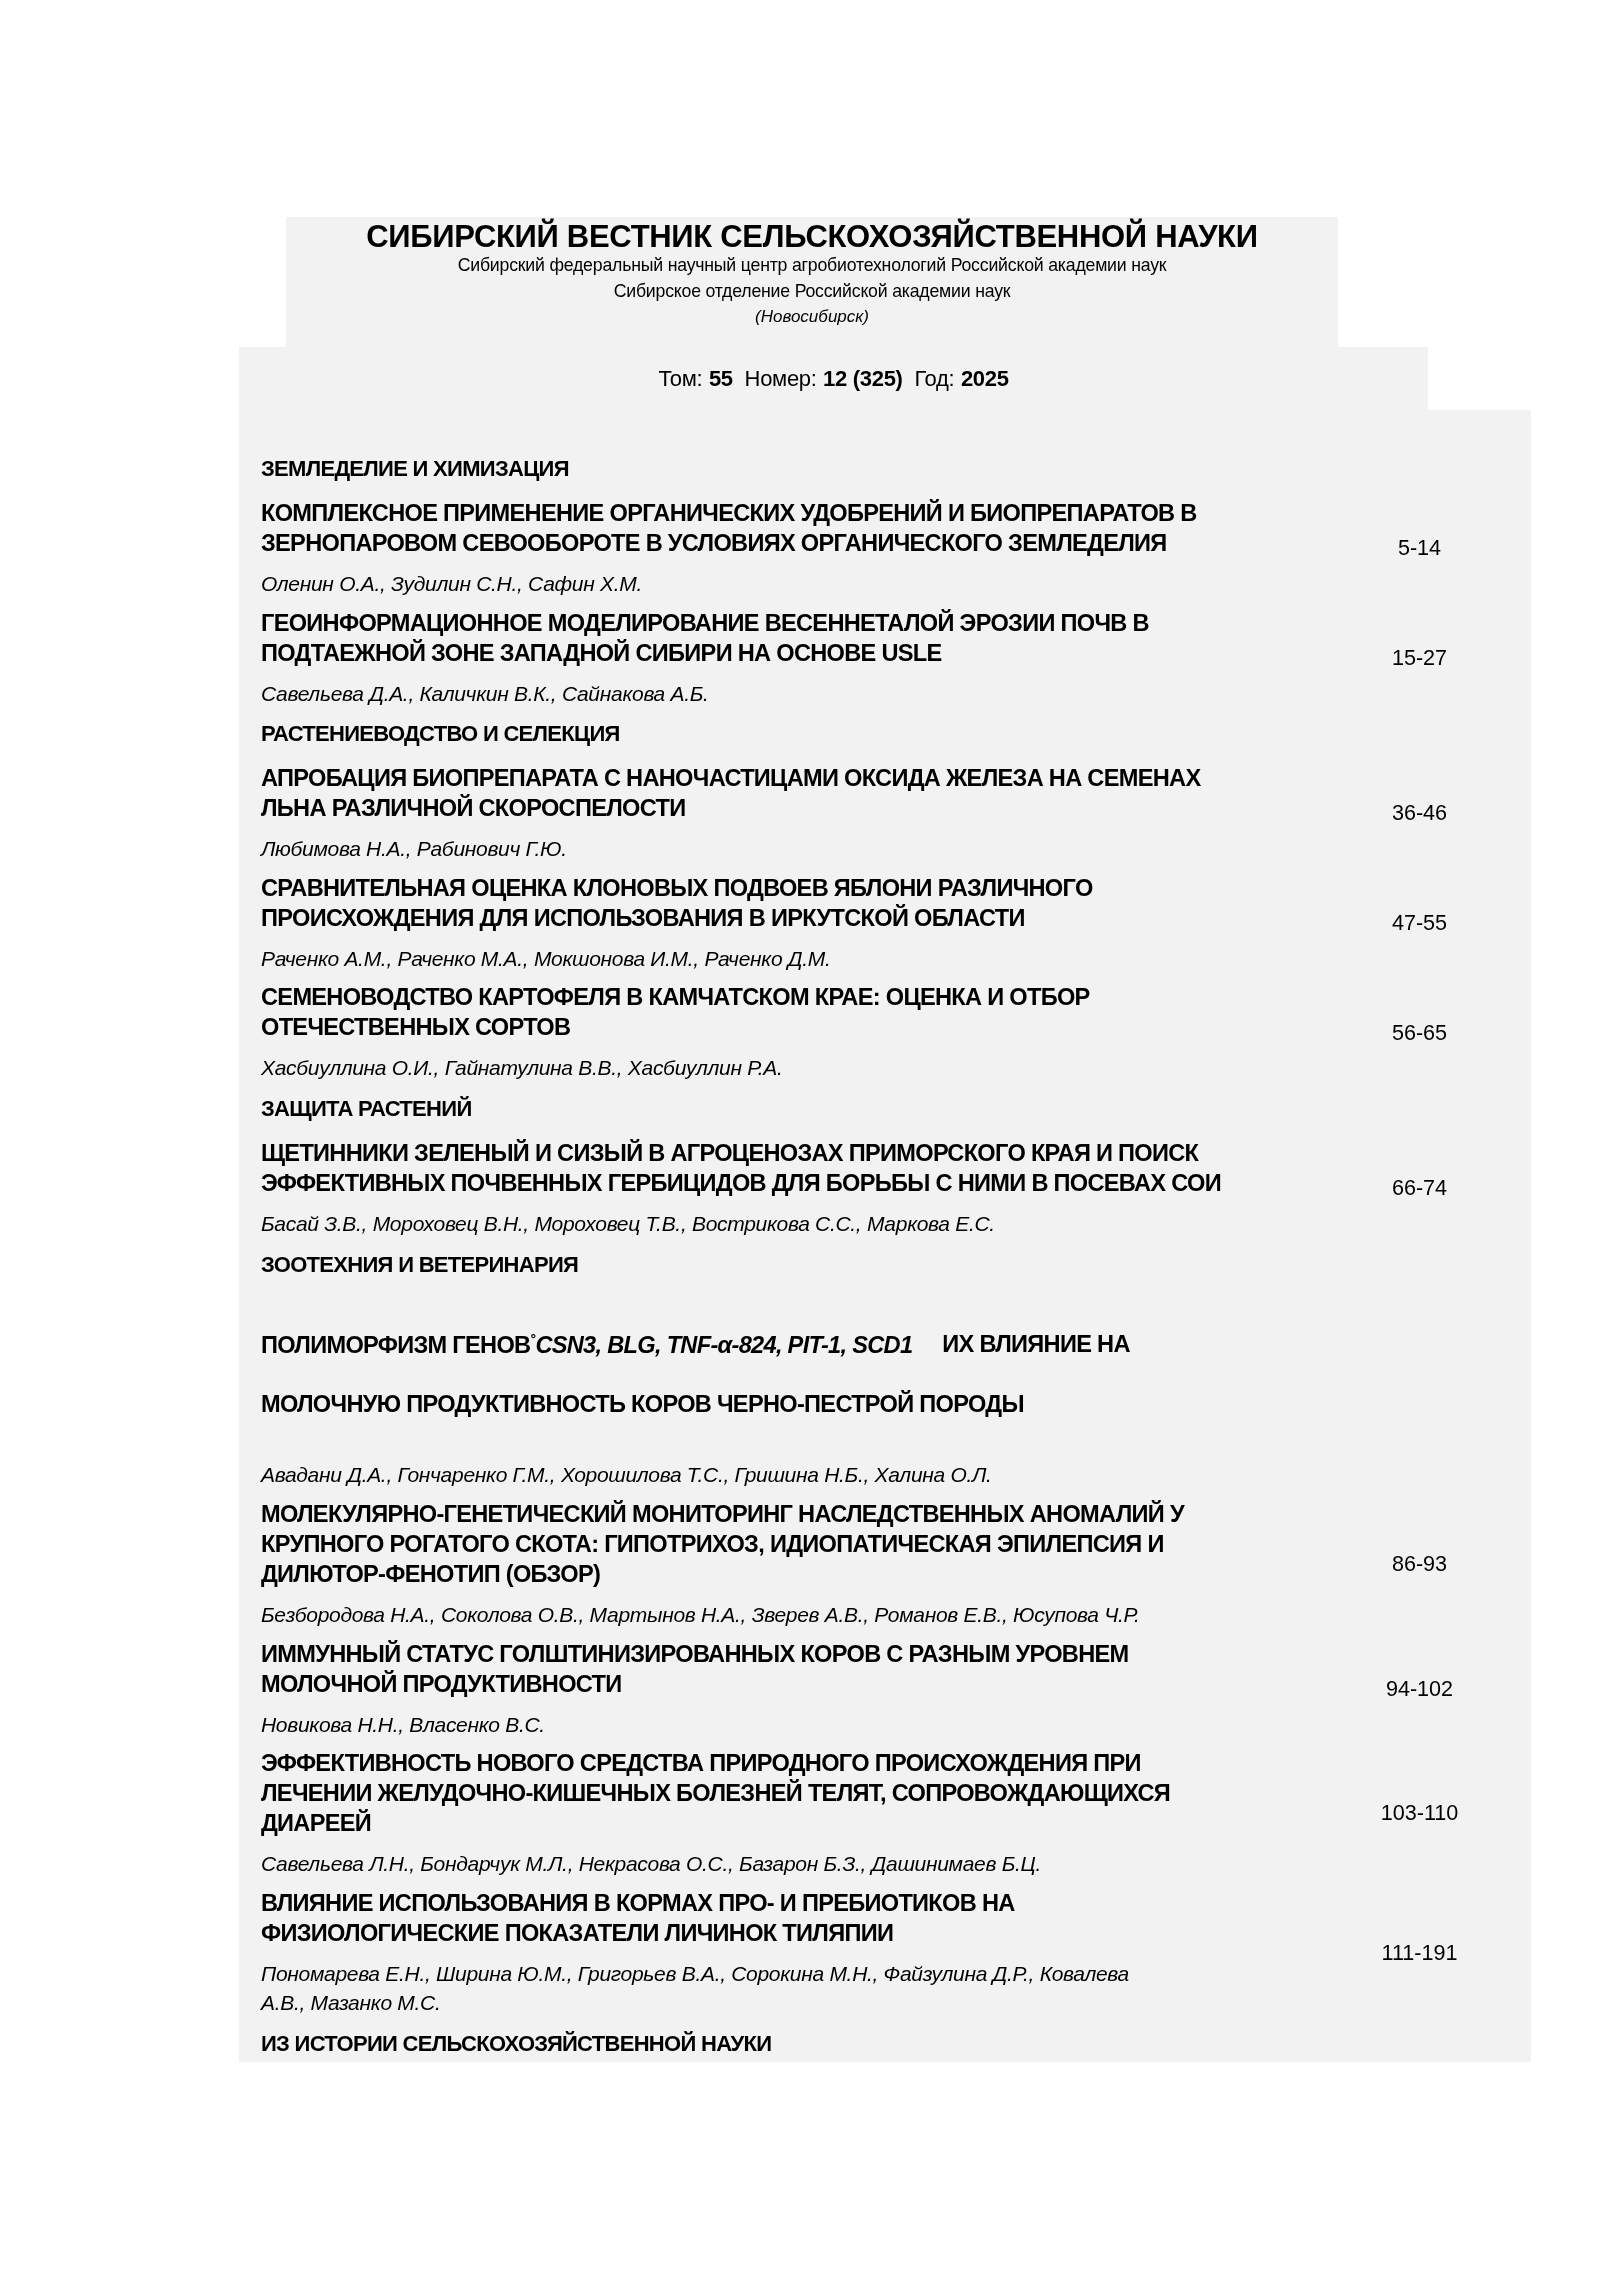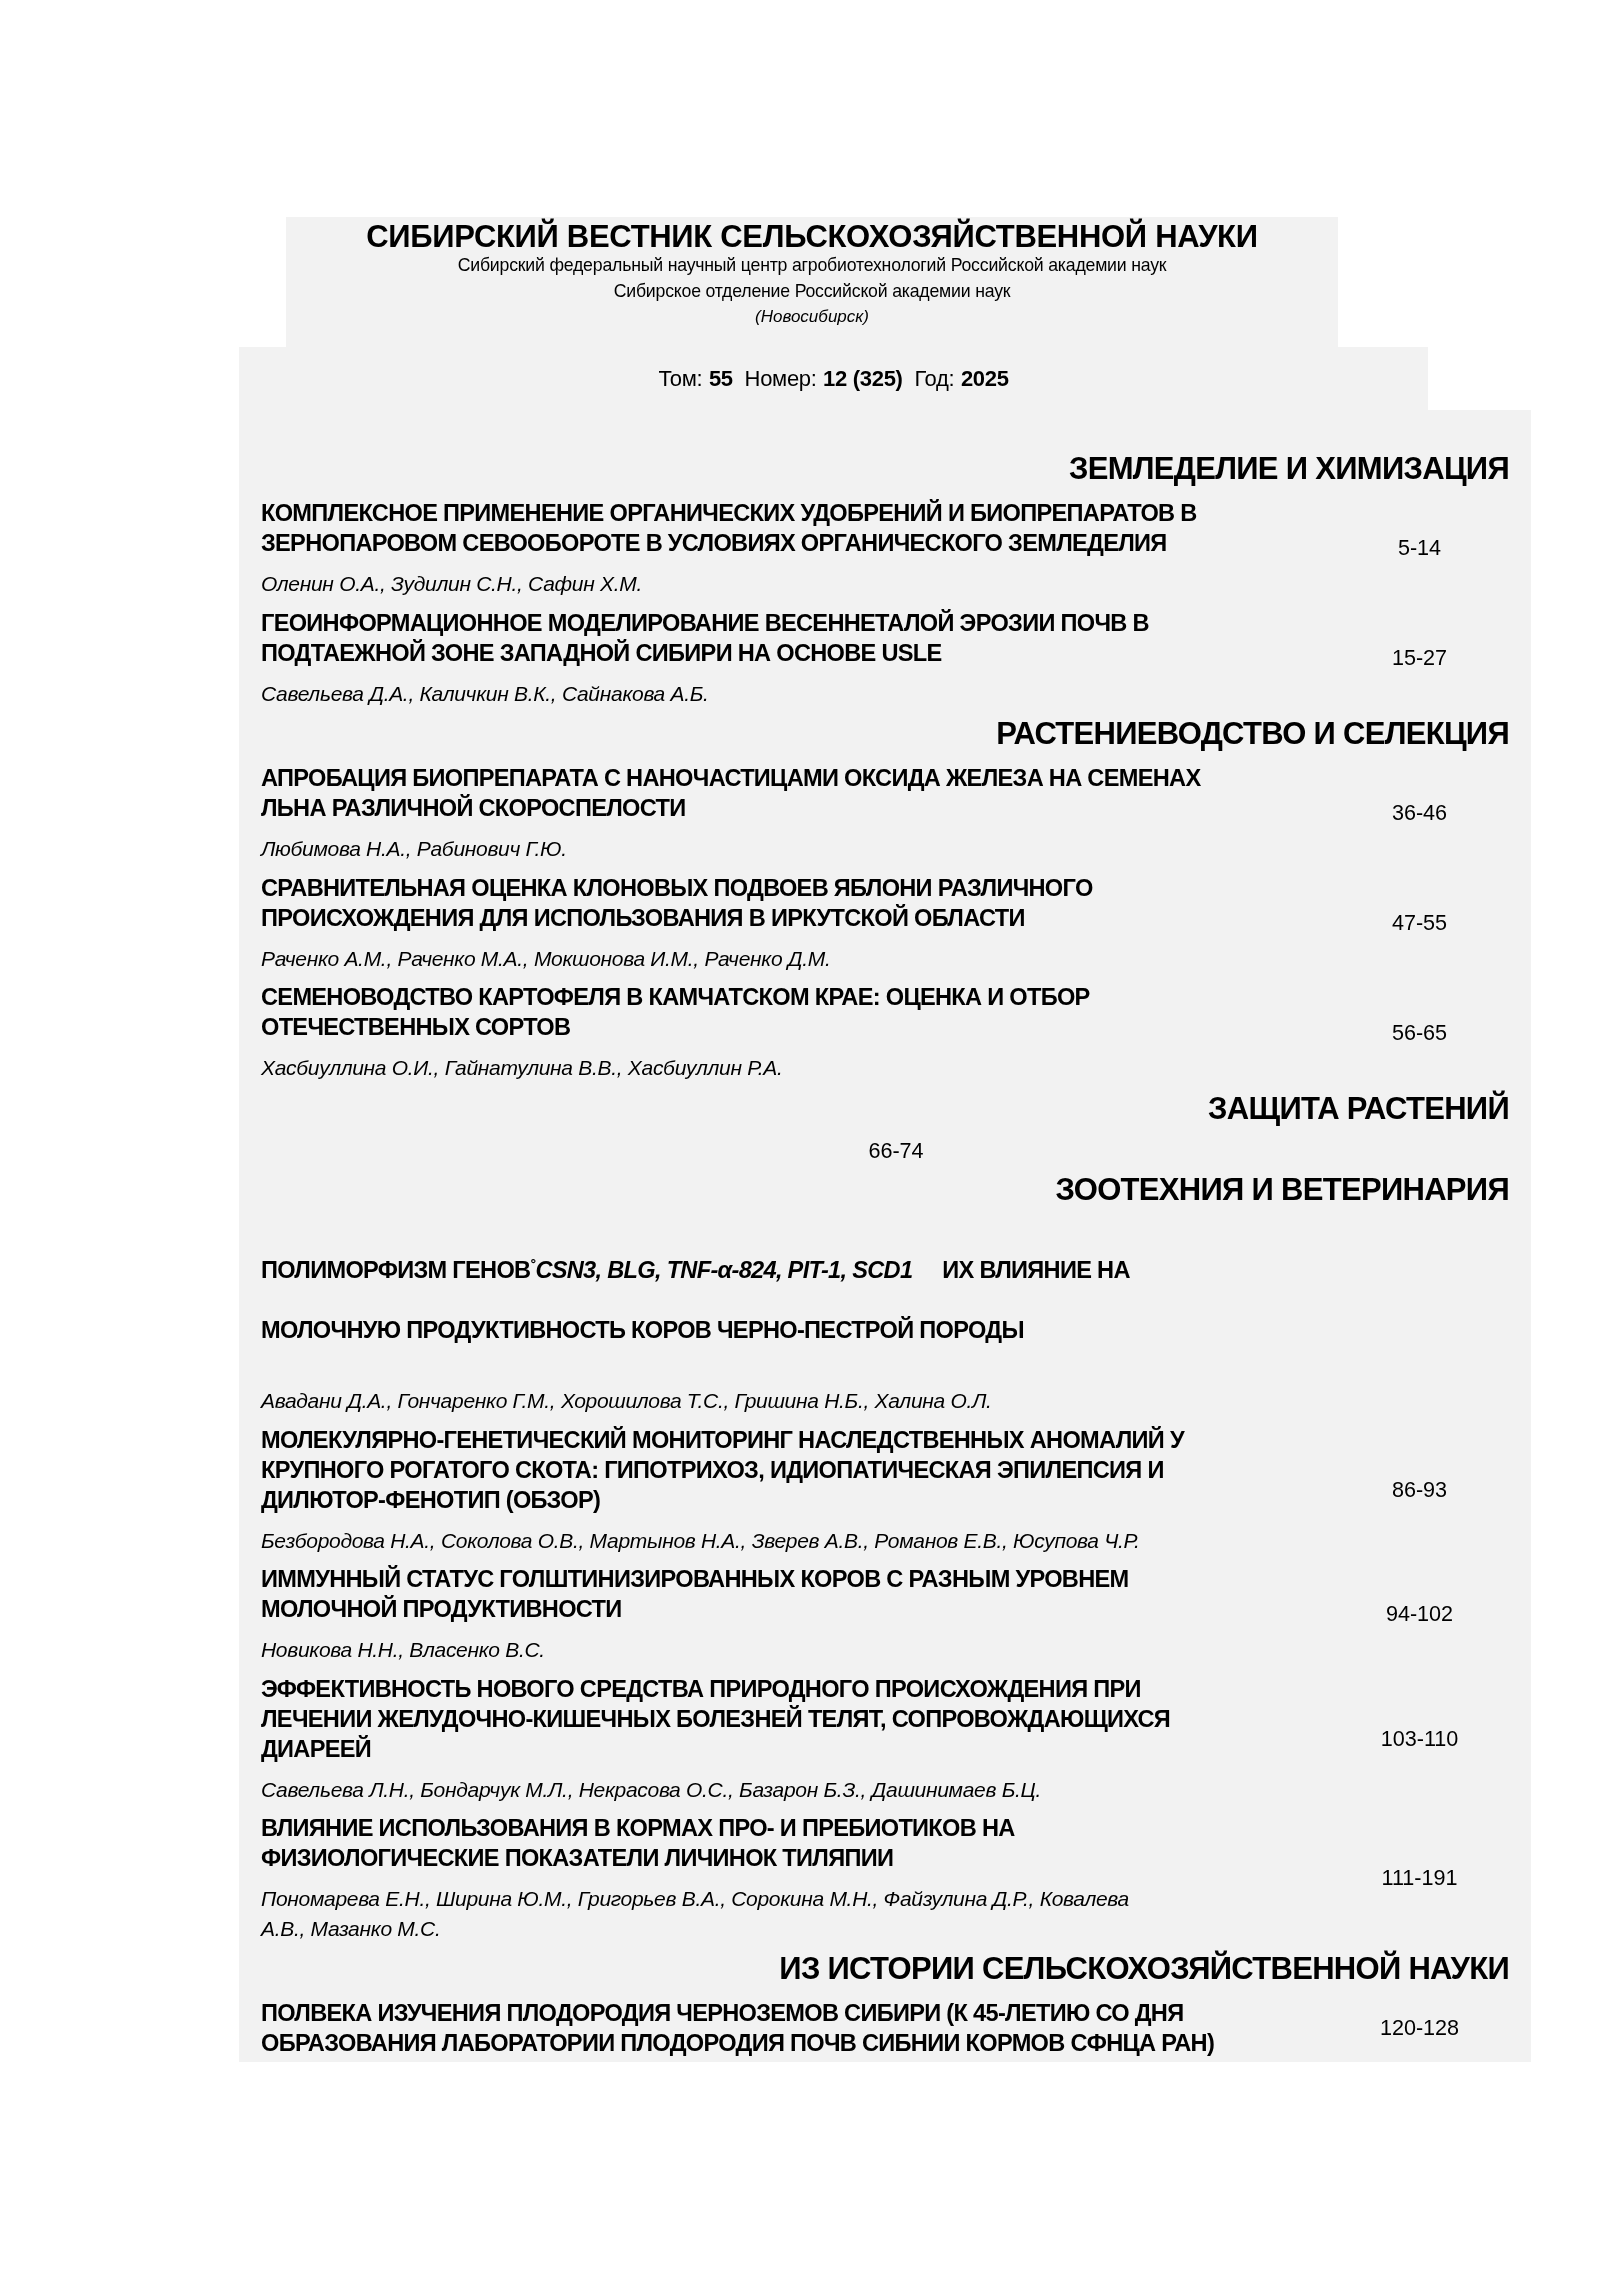--- a/index.html
+++ b/index.html
@@ -24,21 +24,21 @@
     font-size:22px;letter-spacing:-0.3px;
   }
   .volume-band .lbl{font-weight:normal;margin:0 6.5px 0 11.8px;}
   .volume-band .val{font-weight:bold;}
   
   .content-area{
     position:absolute;left:239px;top:410px;width:1292px;height:1652px;
     box-sizing:border-box;padding:42px 0 0 22px;overflow:hidden;
   }
   .section-header{
-    font-size:31px;font-weight:bold;line-height:33px;text-align:right;
+    font-size:22px;font-weight:bold;line-height:33px;text-align:left;
     letter-spacing:-0.7px;margin:9.2px 22px 13px 0;
   }
   .section-header:first-child{margin-top:0;}
   .item{display:flex;margin-bottom:9.2px;}
   .item-main{flex:0 0 1047px;}
   .item-pages{
     flex:1 1 auto;display:flex;align-items:center;justify-content:center;
     font-size:21.6px;letter-spacing:0;
   }
   .title{
@@ -121,20 +121,25 @@
       <div class="title">СЕМЕНОВОДСТВО КАРТОФЕЛЯ В КАМЧАТСКОМ КРАЕ: ОЦЕНКА И ОТБОР
 ОТЕЧЕСТВЕННЫХ СОРТОВ</div>
       <div class="authors">Хасбиуллина О.И., Гайнатулина В.В., Хасбиуллин Р.А.</div>
     </div>
     <div class="item-pages">56-65</div>
   </div>
 
   <div class="section-header">ЗАЩИТА РАСТЕНИЙ</div>
 
   <div class="item">
+    <div class="item-main">
+      <div class="title">ЩЕТИННИКИ ЗЕЛЕНЫЙ И СИЗЫЙ В АГРОЦЕНОЗАХ ПРИМОРСКОГО КРАЯ И ПОИСК
+ЭФФЕКТИВНЫХ ПОЧВЕННЫХ ГЕРБИЦИДОВ ДЛЯ БОРЬБЫ С НИМИ В ПОСЕВАХ СОИ</div>
+      <div class="authors">Басай З.В., Мороховец В.Н., Мороховец Т.В., Вострикова С.С., Маркова Е.С.</div>
+    </div>
     <div class="item-pages">66-74</div>
   </div>
 
   <div class="section-header">ЗООТЕХНИЯ И ВЕТЕРИНАРИЯ</div>
 
   <div class="item">
     <div class="item-main">
       <div class="title">
         <div class="line"><span>ПОЛИМОРФИЗМ ГЕНОВ</span><span class="sup">°</span><span class="genes">CSN3, BLG, TNF-α-824, PIT-1, SCD1</span><span class="gap-after-genes">ИХ ВЛИЯНИЕ НА</span></div>
         <div class="line">МОЛОЧНУЮ ПРОДУКТИВНОСТЬ КОРОВ ЧЕРНО-ПЕСТРОЙ ПОРОДЫ</div>

